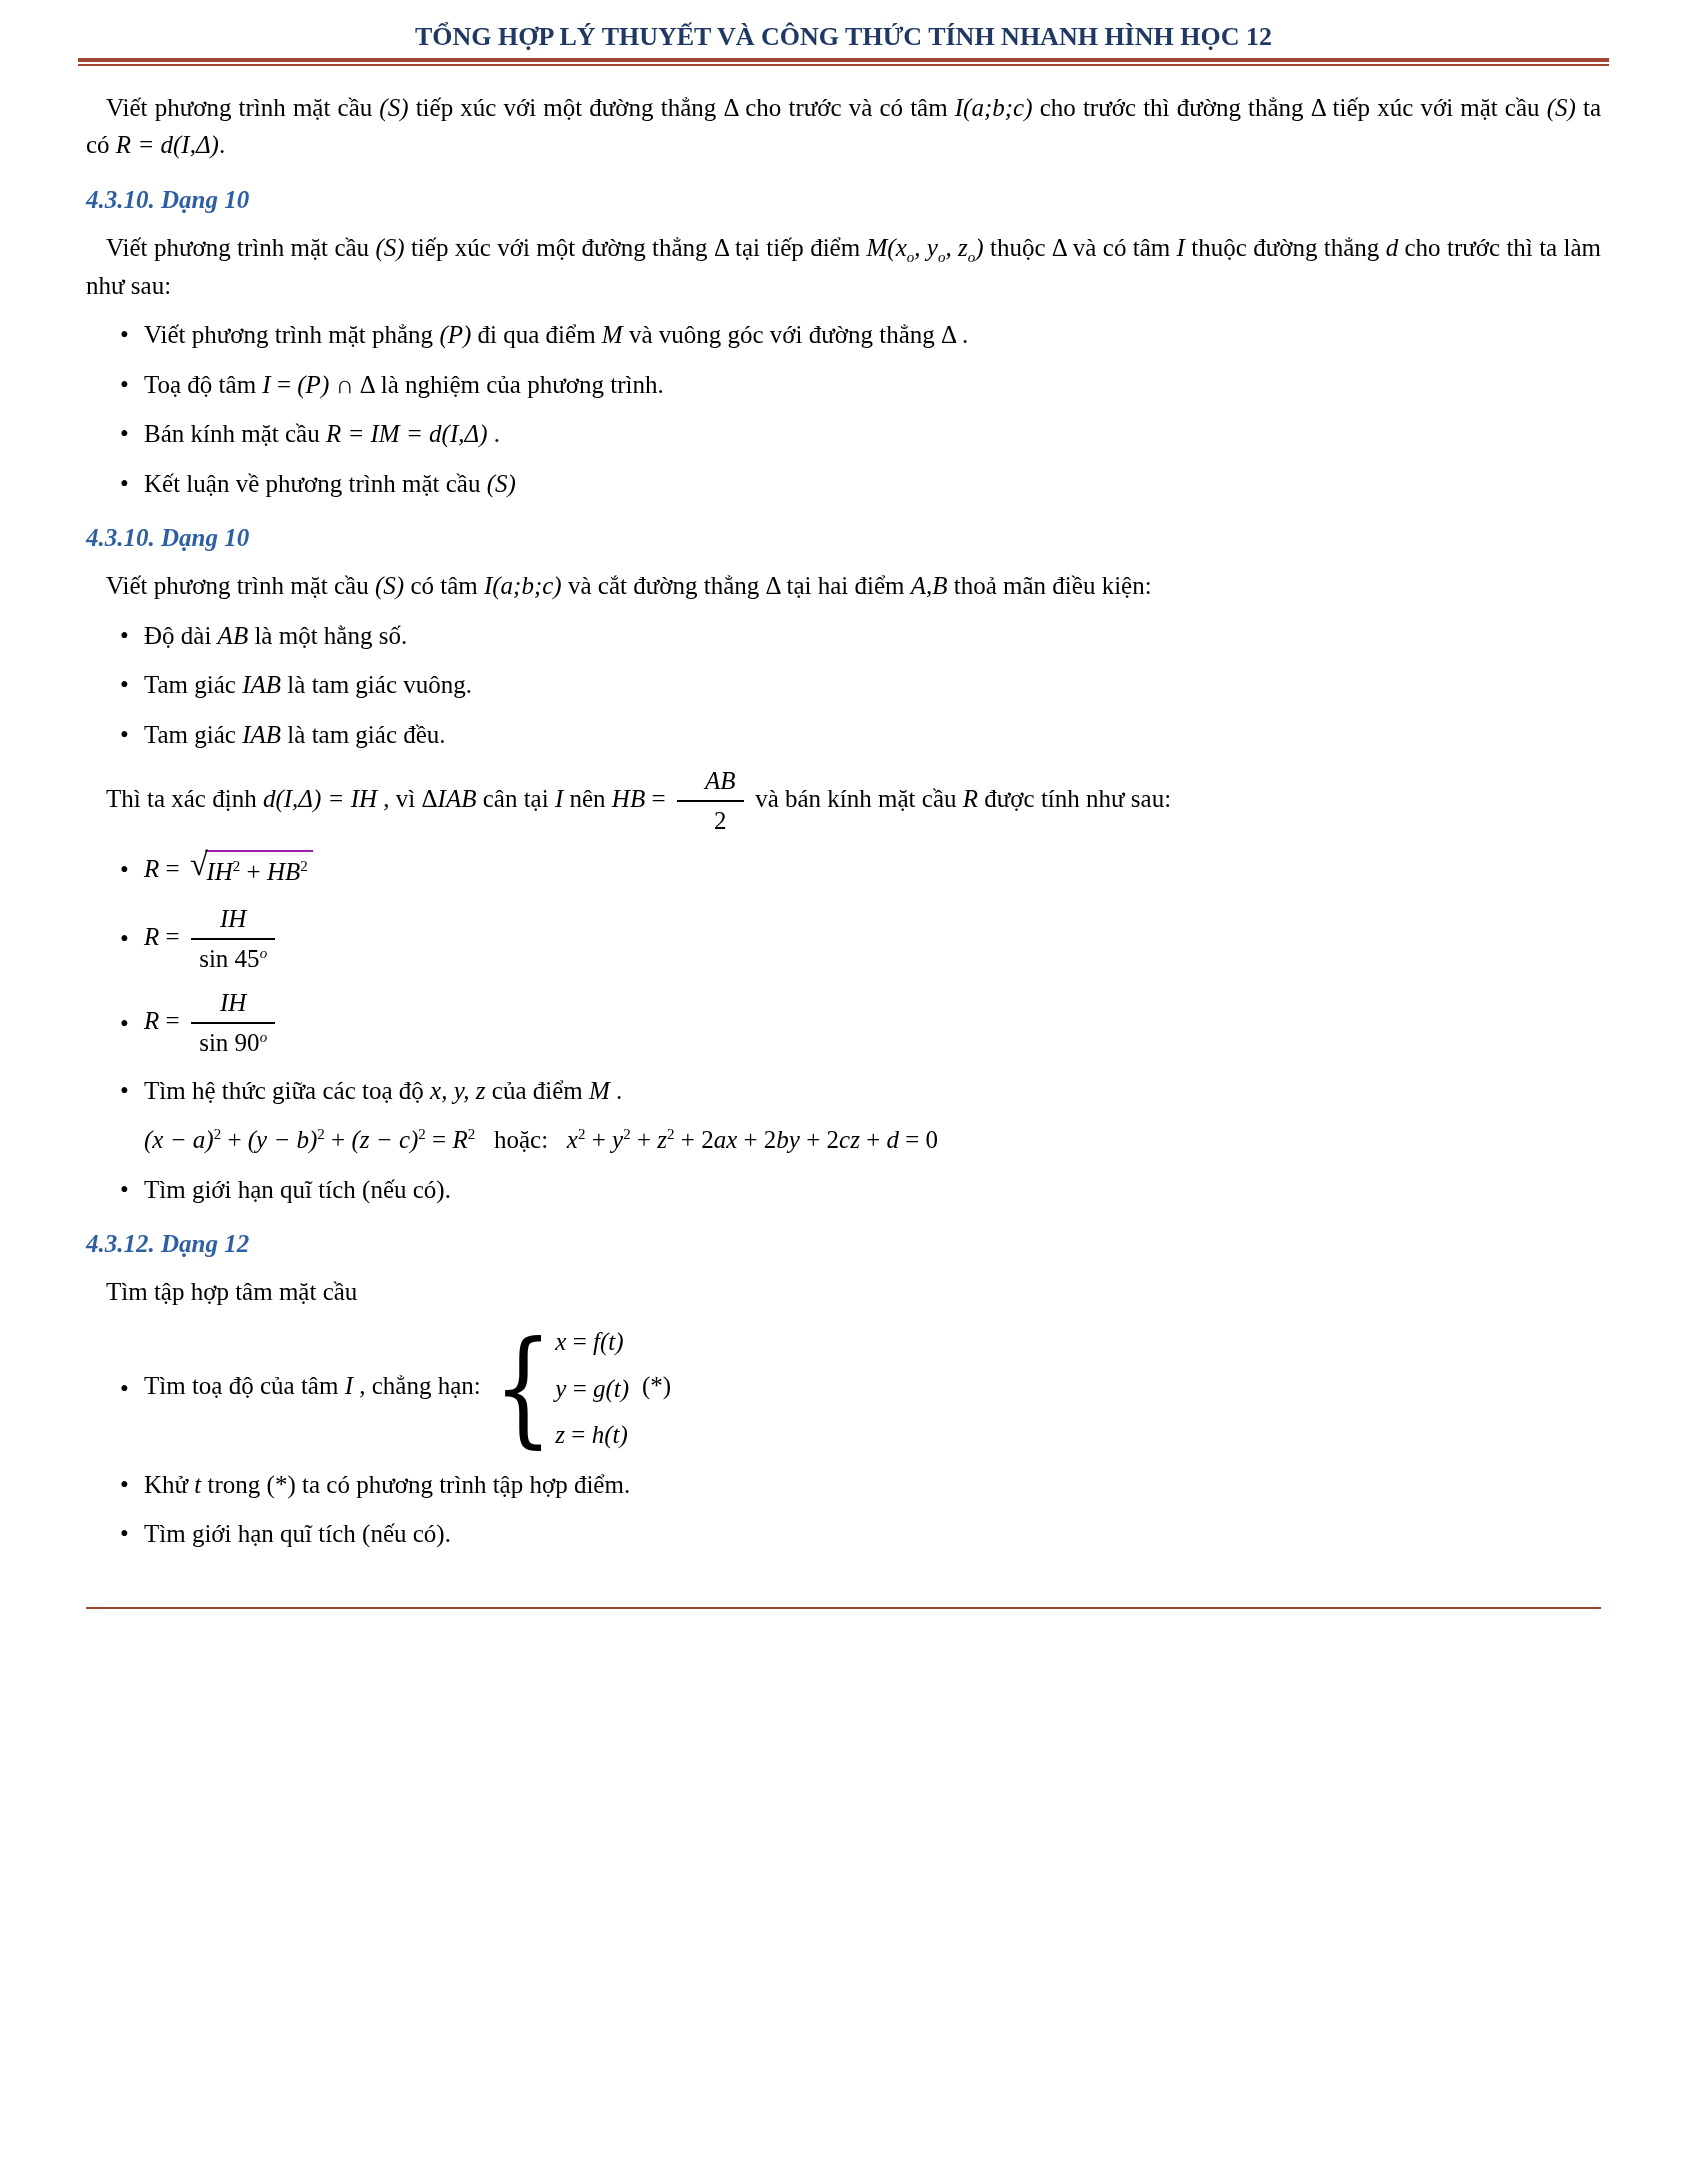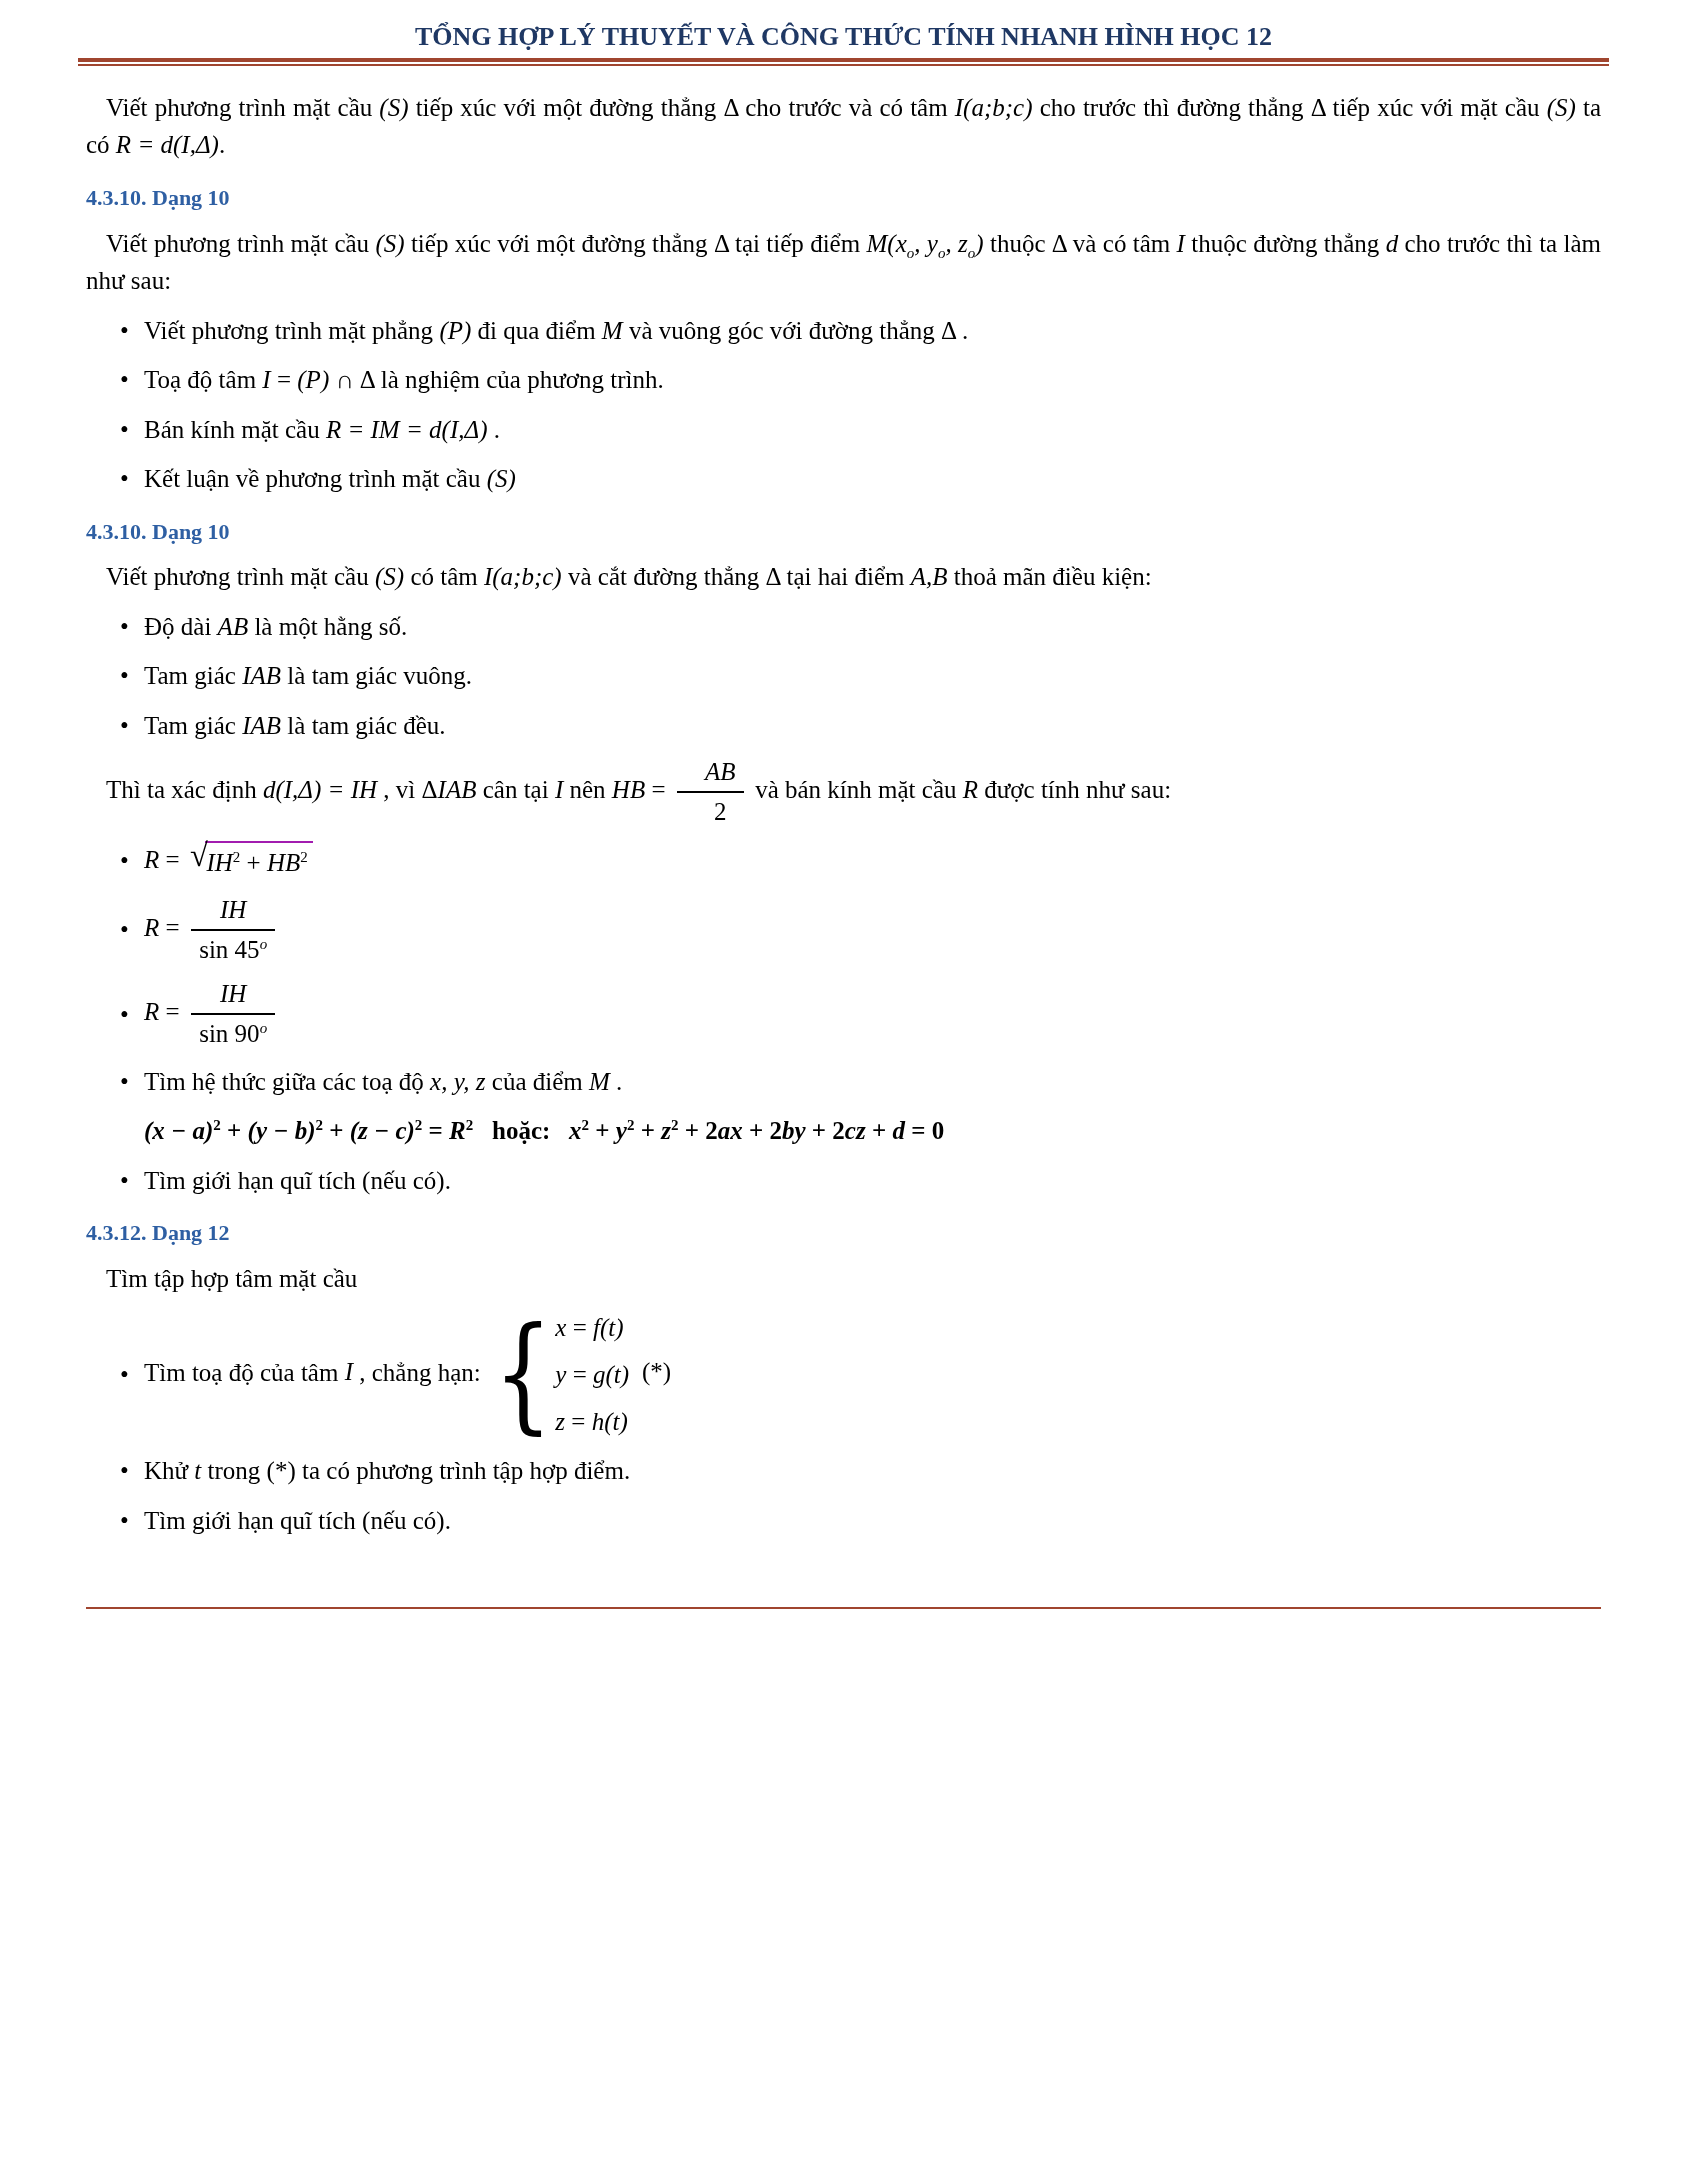--- a/index.html
+++ b/index.html
@@ -27,28 +27,29 @@
   .double-rule {
     margin: 4px 78px 0;
     height: 8.6px;
     border-top: 4.6px solid var(--rule, #a0452f);
     border-bottom: 2px solid var(--rule, #a0452f);
   }
   .doc-body { padding: 12px 86px 0; }
   .para { margin: 10.6px 0; text-indent: 20px; text-align: justify; }
   .heading {
     margin: 17px 0 9.3px;
-    font-size: 22px;
+    font-size: 25px;
     font-weight: 700;
     color: var(--heading, #2e5fa3);
+    font-style: italic;
   }
   .bullet { display: flex; align-items: center; margin: 12px 0 12px 34px; }
   .marker { flex: 0 0 24px; }
   .bullet-content { flex: 1; }
-  .eqline { margin: 9.3px 0 9.3px 58px; font-weight: bold; }
+  .eqline { margin: 9.3px 0 9.3px 58px; }
 
   .rs-n { font-style: normal; margin-top: 9px; }
   .rs-m { font-style: italic; }
   .rs-mr { font-style: normal; }
 
   sup, sub { font-size: 60%; line-height: 0; }
 
   .frac {
     display: inline-block;
     vertical-align: middle;

